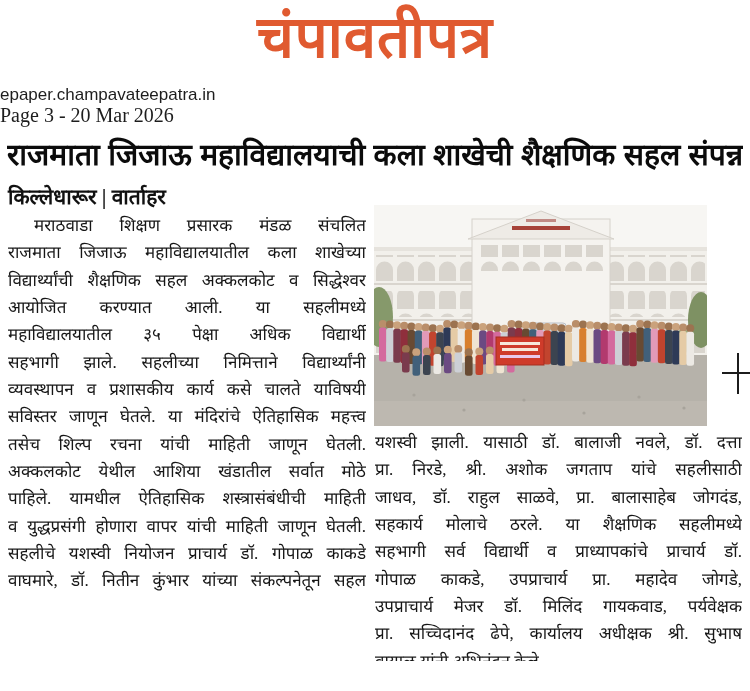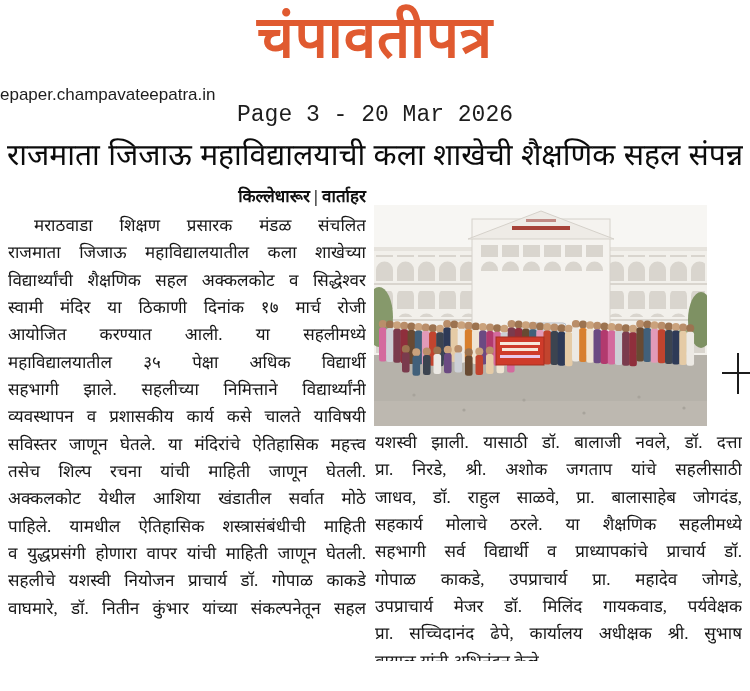--- a/index.html
+++ b/index.html
@@ -29,43 +29,42 @@
     top: 84px; left: 0; width: 100%;
     text-align: left;
     font-family: "Liberation Sans", sans-serif;
     font-size: 17px;
     line-height: 21px;
     color: #1d1d1d;
   }
   .masthead-pageinfo {
     position: absolute;
     top: 105px; left: 0; width: 100%;
-    text-align: center;
-    font-family: Liberation Mono, monospace;
-    font-size: 23px;
+    font-family: Liberation Serif, serif;
+    font-size: 20px;
     line-height: 21px;
     color: #1d1d1d;
   }
   .headline {
     position: absolute;
     top: 130px; left: 7px; width: 736px;
     font-size: 30px;
-    font-weight: 400;
+    font-weight: 700;
     line-height: 50px;
     color: #0b0b0b;
     text-align: justify;
     text-align-last: justify;
     height: 52px;
     overflow: hidden;
   }
   .byline {
     position: absolute;
     top: 185px; left: 8px; width: 358px;
-    text-align: right;
-    font-size: 17px;
+    text-align: left;
+    font-size: 21px;
     font-weight: 700;
     line-height: 24px;
     color: #111;
   }
   .col {
     position: absolute;
     overflow: hidden;
   }
   .col-left  { left: 8px;   top: 212px; width: 358px; height: 466px; }
   .col-right { left: 375px; top: 429px; width: 367px; height: 250px; }
@@ -107,21 +106,20 @@
   <div class="masthead-url">epaper.champavateepatra.in</div>
   <div class="masthead-pageinfo">Page 3 - 20 Mar 2026</div>
 
   <div class="headline">राजमाता जिजाऊ महाविद्यालयाची कला शाखेची शैक्षणिक सहल संपन्न</div>
   <div class="byline">किल्लेधारूर | वार्ताहर</div>
 
   <div class="col col-left">
     <div class="ln indent">मराठवाडा शिक्षण प्रसारक मंडळ संचलित</div>
     <div class="ln">राजमाता जिजाऊ महाविद्यालयातील कला शाखेच्या</div>
     <div class="ln">विद्यार्थ्यांची शैक्षणिक सहल अक्कलकोट व सिद्धेश्वर</div>
-    <div class="ln">स्वामी मंदिर या ठिकाणी दिनांक १७ मार्च रोजी</div>
     <div class="ln">आयोजित करण्यात आली. या सहलीमध्ये</div>
     <div class="ln">महाविद्यालयातील ३५ पेक्षा अधिक विद्यार्थी</div>
     <div class="ln">सहभागी झाले. सहलीच्या निमित्ताने विद्यार्थ्यांनी</div>
     <div class="ln">व्यवस्थापन व प्रशासकीय कार्य कसे चालते याविषयी</div>
     <div class="ln">सविस्तर जाणून घेतले. या मंदिरांचे ऐतिहासिक महत्त्व</div>
     <div class="ln">तसेच शिल्प रचना यांची माहिती जाणून घेतली.</div>
     <div class="ln">अक्कलकोट येथील आशिया खंडातील सर्वात मोठे</div>
     <div class="ln">पाहिले. यामधील ऐतिहासिक शस्त्रासंबंधीची माहिती</div>
     <div class="ln">व युद्धप्रसंगी होणारा वापर यांची माहिती जाणून घेतली.</div>
     <div class="ln">सहलीचे यशस्वी नियोजन प्राचार्य डॉ. गोपाळ काकडे</div>

